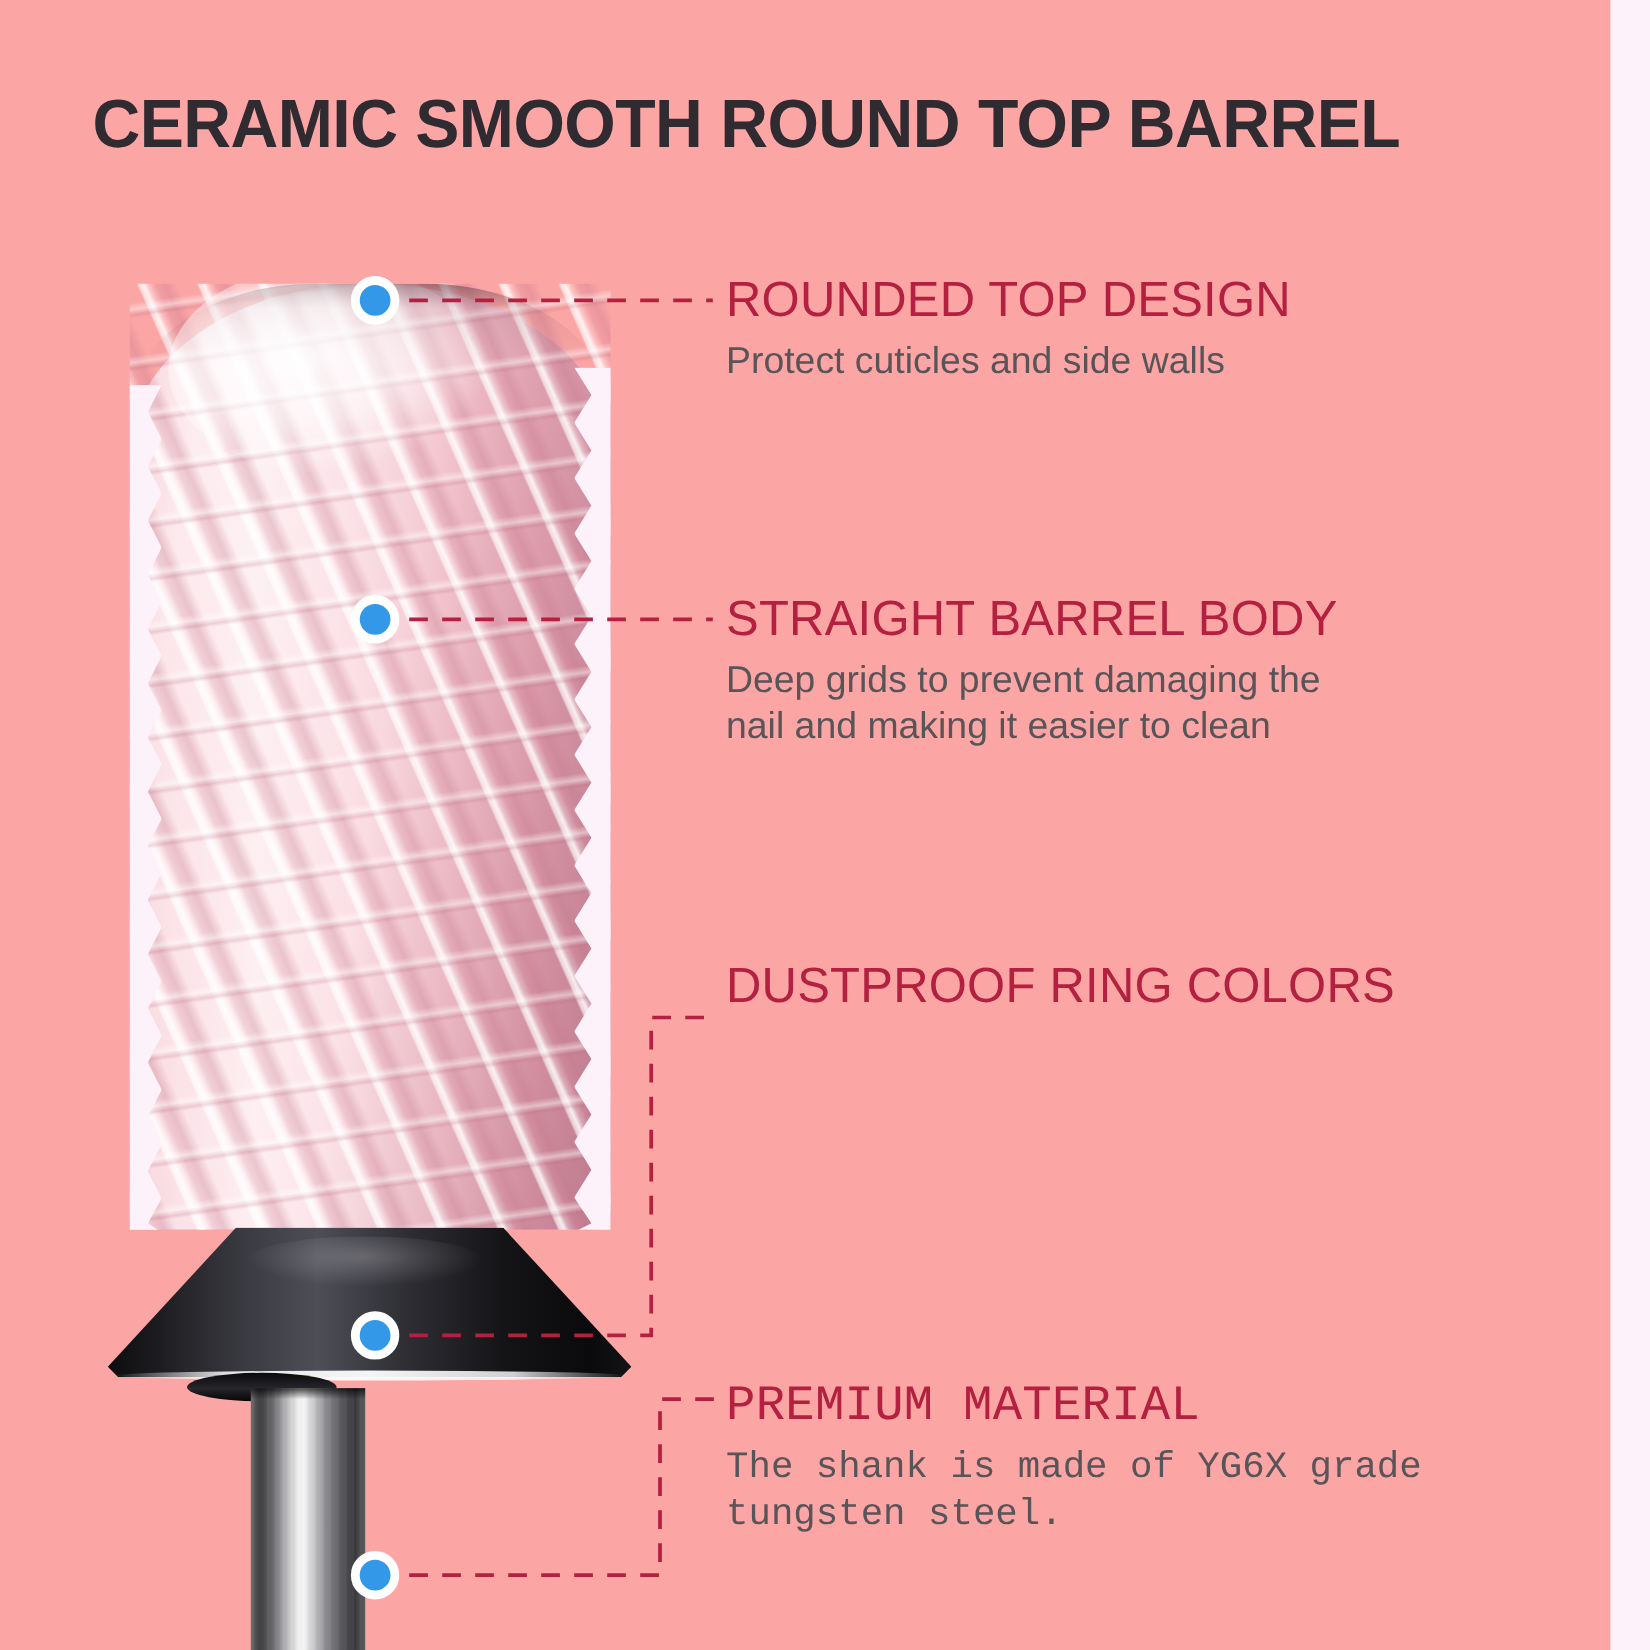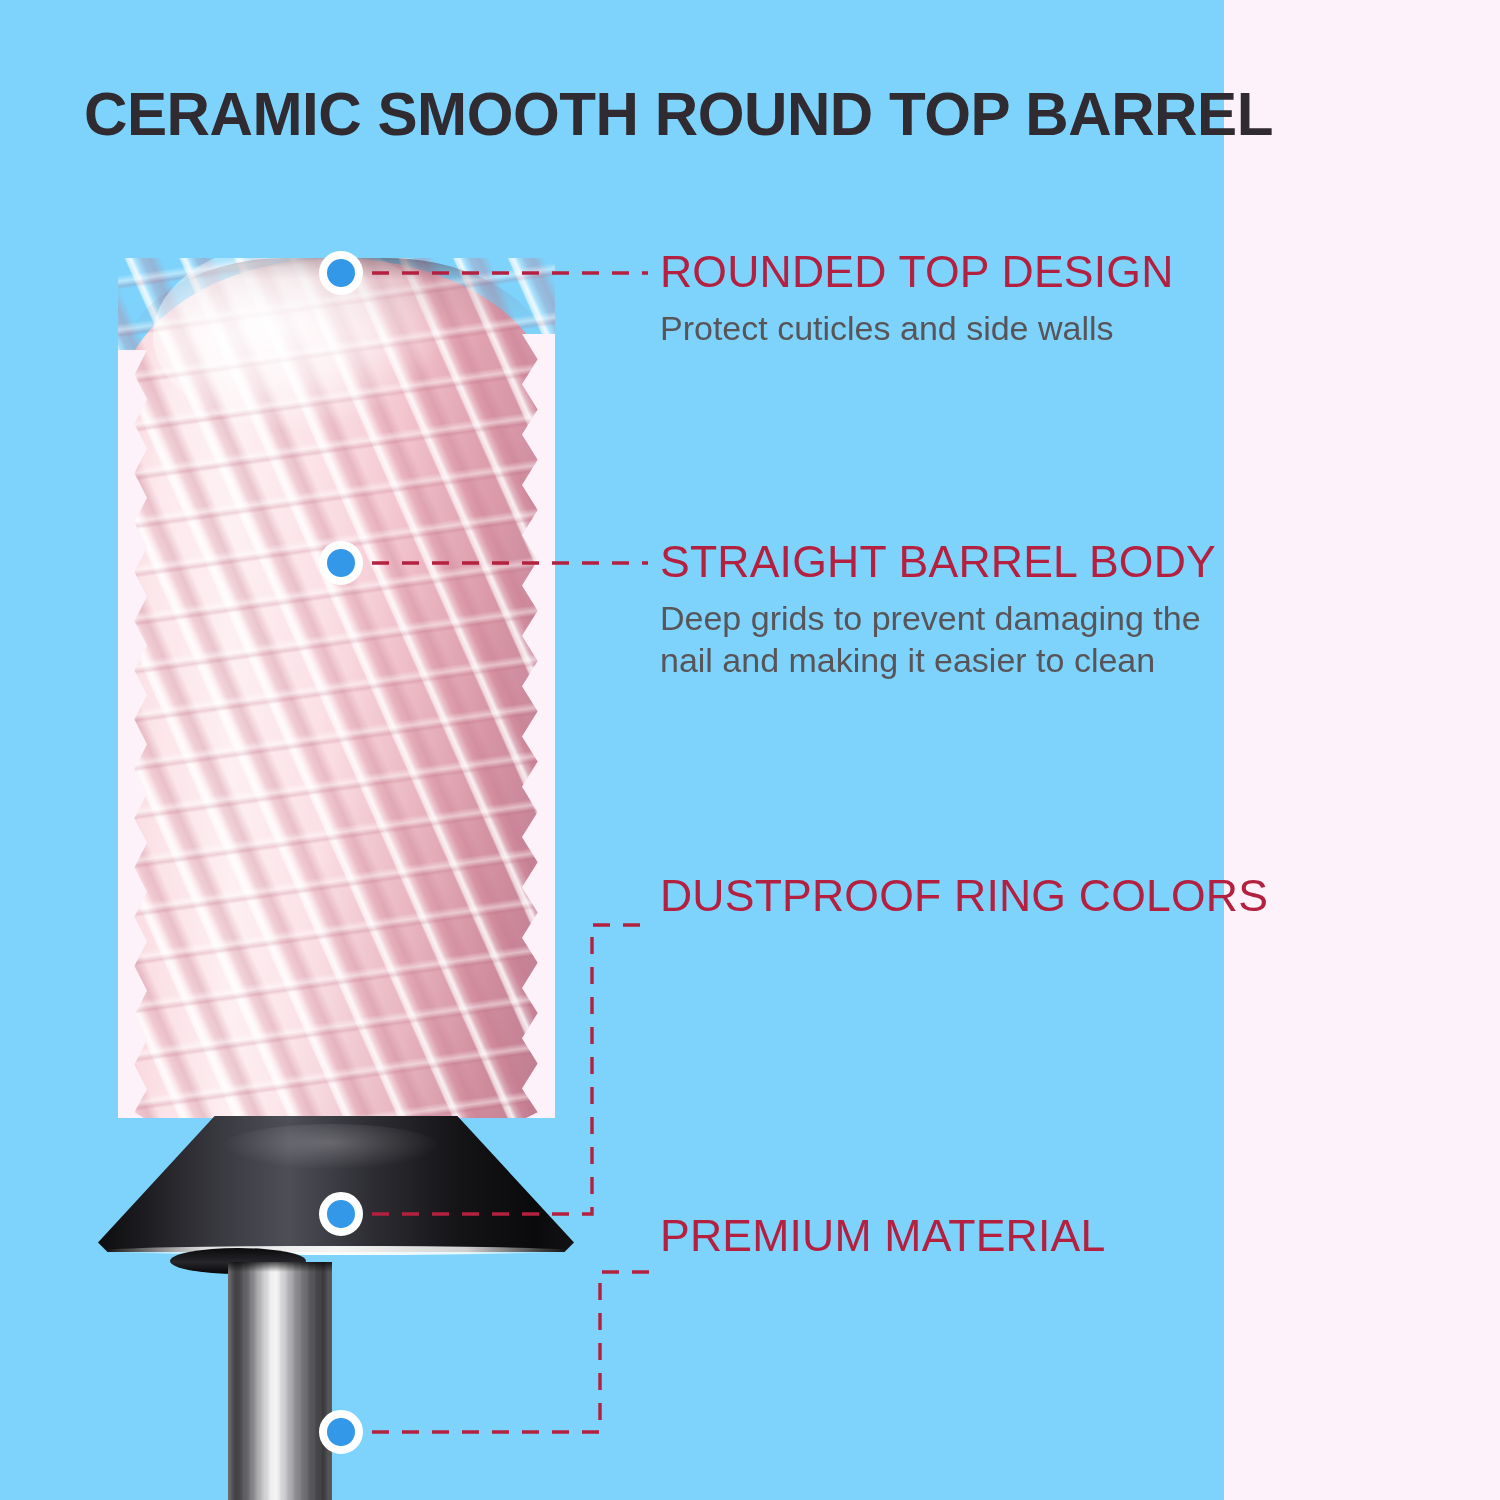--- a/index.html
+++ b/index.html
@@ -2,21 +2,21 @@
 <html><head>
 <meta charset="utf-8">
 <style>
   * { margin:0; padding:0; box-sizing:border-box; }
   html, body {
     width:1500px; height:1500px;
     background:#fdf2fa;
     font-family:"Liberation Sans", sans-serif;
     overflow:hidden;
   }
-  #root { position:relative; width:1224px; height:1500px; background:#7dd3fc; }
+  #root { position:relative; width:1464px; height:1500px; background:#fca5a5; }
 
   
   .title {
     position:absolute; left:84px; top:78px;
     font-size:62px; font-weight:700; letter-spacing:-0.5px;
     color:#2f2b30; white-space:nowrap;
     transform:scaleX(0.97); transform-origin:left center;
   }
 
   
@@ -28,21 +28,21 @@
   }
   .callout .desc {
     margin-top:11px;
     font-size:34px; font-weight:300; color:#585458;
     line-height:1.24; white-space:pre-line;
   }
 
   #callout-1 { left:660px; top:248px; }
   #callout-2 { left:660px; top:538px; }
   #callout-3 { left:660px; top:872px; }
-  #callout-4 { left:660px; top:1212px; }
+  #callout-4 { left:660px; top:1255px;font-family:Liberation Mono, monospace; }
 
   
   #connectors { position:absolute; left:0; top:0; width:1500px; height:1500px; }
 
   
   .dot {
     position:absolute; width:44px; height:44px; border-radius:50%;
     background:#3498e8; border:8px solid #ffffff;
     transform:translate(-50%,-50%);
   }
@@ -262,15 +262,17 @@
     <div class="head">ROUNDED TOP DESIGN</div>
     <div class="desc">Protect cuticles and side walls</div>
   </div>
 
   <div class="callout" id="callout-3">
     <div class="head">DUSTPROOF RING COLORS</div>
   </div>
 
   <div class="callout" id="callout-4">
     <div class="head">PREMIUM MATERIAL</div>
+    <div class="desc">The shank is made of YG6X grade
+tungsten steel.</div>
   </div>
 
 </div>
 
 </body></html>

